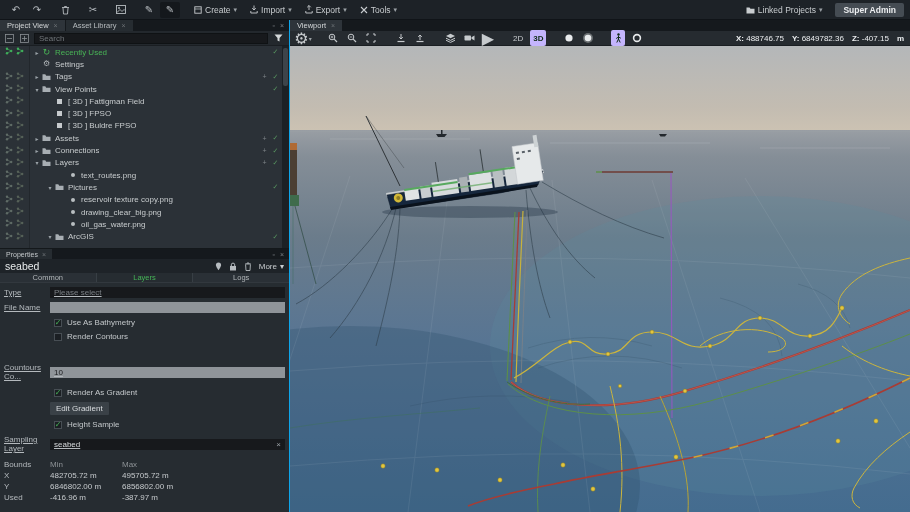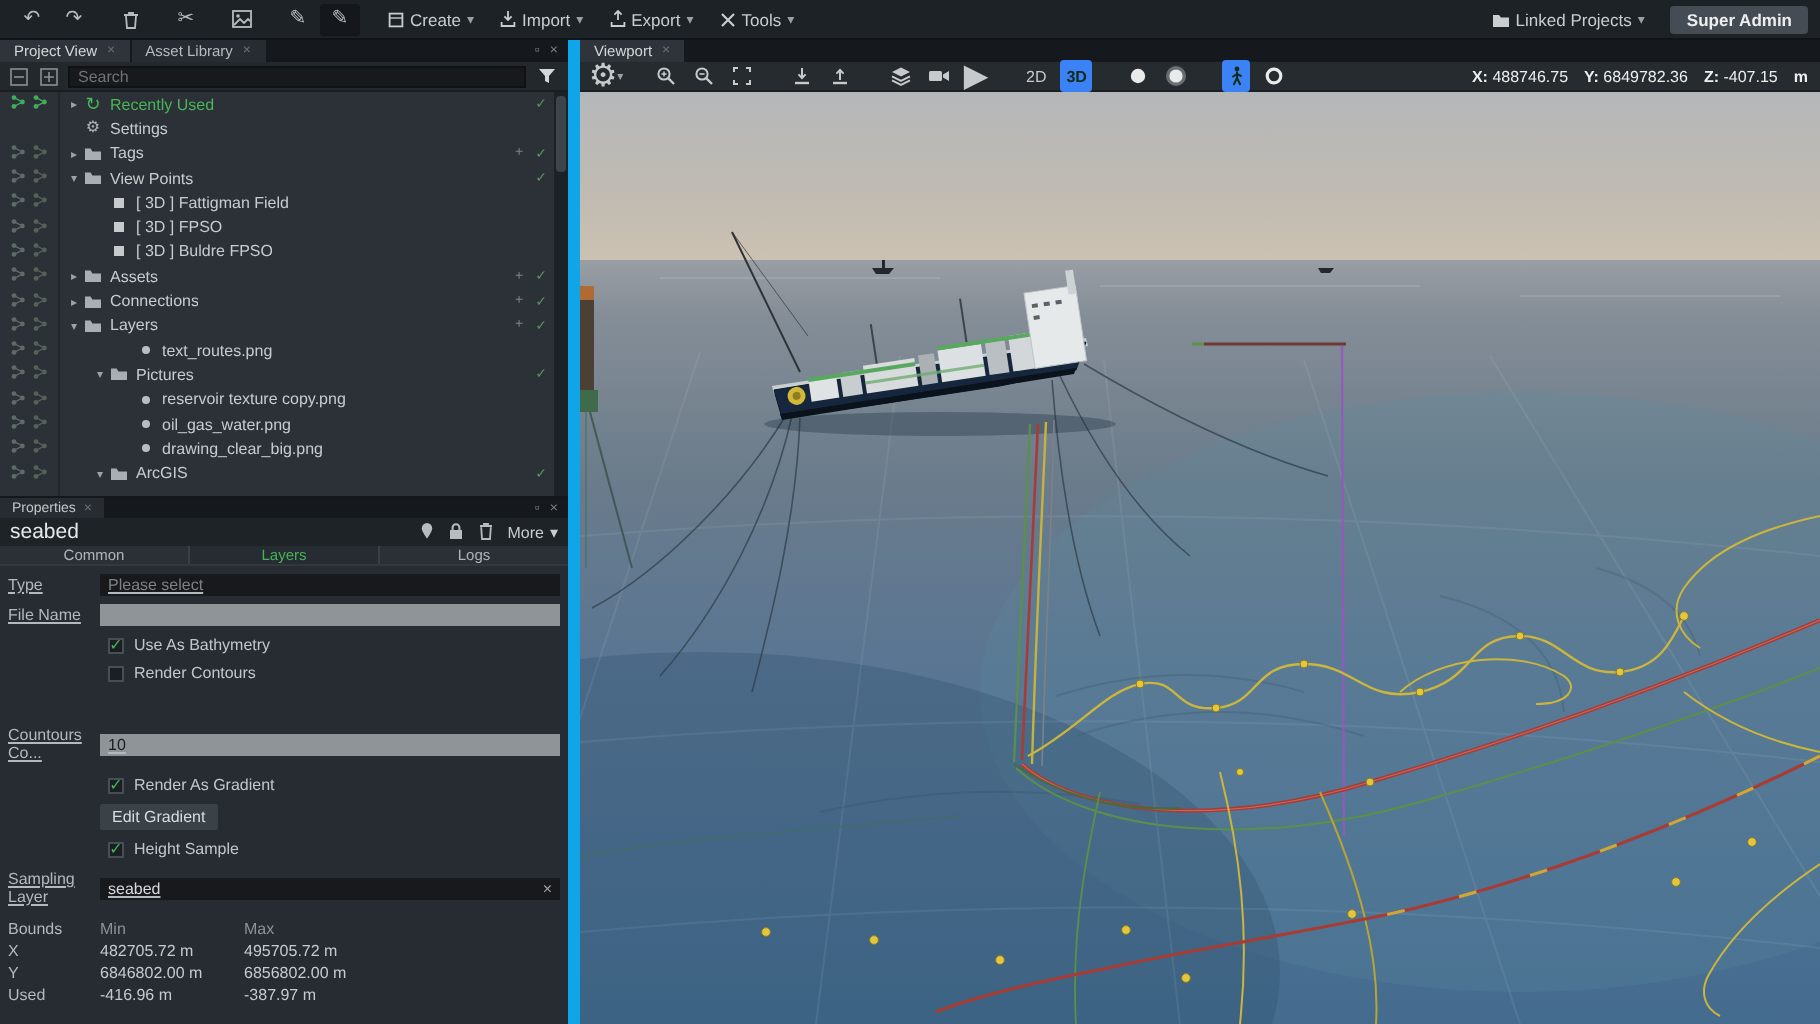--- a/index.html
+++ b/index.html
@@ -18,21 +18,21 @@
   .tb-sep{ width:6px; }
   .tb-btn{ display:flex; align-items:center; gap:3px; color:#c9cdd0; font-size:8.5px;
            padding:2px 6px; border-radius:2px; white-space:nowrap; }
   .tb-btn .car{ font-size:7px; color:#9aa0a4; }
   .tb-spacer{ flex:1; }
   .super-admin{ background:#454c53; border-radius:2px; padding:2px 8px; font-size:8.5px;
                 color:#eceef0; font-weight:bold; margin-left:6px; }
 
   
   .left-panel{ position:absolute; top:20px; left:0; width:290px; bottom:0; background:#4d7c0f;
-               border-right:6px solid #0ea5e9; }
+               border-right:1px solid #0ea5e9; }
   .ptabbar{ height:11px; background:#15191d; display:flex; align-items:stretch; font-size:7.5px; }
   .ptab{ display:flex; align-items:center; gap:5px; padding:0 7px; background:#262c31;
          color:#b6bbbe; border-right:1px solid #15191d; }
   .ptab.active{ background:#2e343a; color:#d4d7d9; }
   .ptab .x{ color:#6c7175; font-size:7px; }
   .ptabbar .winctl{ margin-left:auto; display:flex; align-items:center; gap:5px; padding:0 5px;
                     color:#7c8186; font-size:7px; }
   .searchrow{ height:15px; background:#23282d; display:flex; align-items:center; padding:0 4px; gap:4px;
               border-bottom:1px solid #1a1e22; }
   .mini-ic{ width:11px; height:11px; display:flex; align-items:center; justify-content:center; color:#8a9094; }
@@ -91,21 +91,21 @@
 
   
   .viewport{ position:absolute; left:290px; right:0; top:20px; bottom:0; }
   .vtabbar{ height:11px; background:#15191d; display:flex; align-items:stretch; font-size:7.5px; }
   .vtoolbar{ height:15px; background:#262b30; border-bottom:1px solid #1a1e22;
              display:flex; align-items:center; padding:0 6px; gap:5px; }
   .vt-ic{ width:14px; height:12px; display:flex; align-items:center; justify-content:center; color:#c6cacd; }
   .vt-ic svg{ display:block; }
   .vt-gap{ width:6px; }
   .vt-txt{ font-size:8px; color:#c6cacd; padding:0 2px; }
-  .vt-green{ background:#3b82f6; color:#0e2b15; border-radius:2px; height:16px; padding:0 3px;
+  .vt-green{ background:#c4b5fd; color:#0e2b15; border-radius:2px; height:16px; padding:0 3px;
              display:flex; align-items:center; font-size:8px; font-weight:bold; }
   .coords{ margin-left:auto; font-size:8px; color:#eceef0; display:flex; gap:8px; white-space:nowrap; }
   .coords b{ font-weight:bold; }
   .scene{ position:absolute; left:0; right:0; top:26px; bottom:0; }
   .scene svg{ display:block; }
 </style>
 </head>
 <body>
 
 <div class="app">
@@ -550,21 +550,21 @@
                   <circle cx="6.2" cy="4" r="1.2" fill="#566158"></circle>
                   <circle cx="2" cy="6.2" r="1.2" fill="#566158"></circle>
                   <path d="M2,1.8 L6.2,4 L2,6.2" stroke="#566158" stroke-width="0.7" fill="none"></path>
                 </svg></span>
             </span>
             <span class="ind" style="width:30px"></span>
             <span class="chev"></span>
             <span class="tic">
               <span style="display:inline-block;width:4px;height:4px;border-radius:50%;background:#b9bec1"></span>
             </span>
-            <span class="lbl">oil_gas_water.png</span>
+            <span class="lbl">drawing_clear_big.png</span>
             <span class="sp"></span>
             <span style="width:8px"></span>
           </div>
           <div class="trow">
             <span class="gut">
               <span><svg width="8" height="8" viewBox="0 0 8 8">
                   <circle cx="2" cy="1.8" r="1.2" fill="#5f6b66"></circle>
                   <circle cx="6.2" cy="4" r="1.2" fill="#5f6b66"></circle>
                   <circle cx="2" cy="6.2" r="1.2" fill="#5f6b66"></circle>
                   <path d="M2,1.8 L6.2,4 L2,6.2" stroke="#5f6b66" stroke-width="0.7" fill="none"></path>
@@ -574,21 +574,21 @@
                   <circle cx="6.2" cy="4" r="1.2" fill="#566158"></circle>
                   <circle cx="2" cy="6.2" r="1.2" fill="#566158"></circle>
                   <path d="M2,1.8 L6.2,4 L2,6.2" stroke="#566158" stroke-width="0.7" fill="none"></path>
                 </svg></span>
             </span>
             <span class="ind" style="width:30px"></span>
             <span class="chev"></span>
             <span class="tic">
               <span style="display:inline-block;width:4px;height:4px;border-radius:50%;background:#b9bec1"></span>
             </span>
-            <span class="lbl">drawing_clear_big.png</span>
+            <span class="lbl">oil_gas_water.png</span>
             <span class="sp"></span>
             <span style="width:8px"></span>
           </div>
           <div class="trow">
             <span class="gut">
               <span><svg width="8" height="8" viewBox="0 0 8 8">
                   <circle cx="2" cy="1.8" r="1.2" fill="#5f6b66"></circle>
                   <circle cx="6.2" cy="4" r="1.2" fill="#5f6b66"></circle>
                   <circle cx="2" cy="6.2" r="1.2" fill="#5f6b66"></circle>
                   <path d="M2,1.8 L6.2,4 L2,6.2" stroke="#5f6b66" stroke-width="0.7" fill="none"></path>

